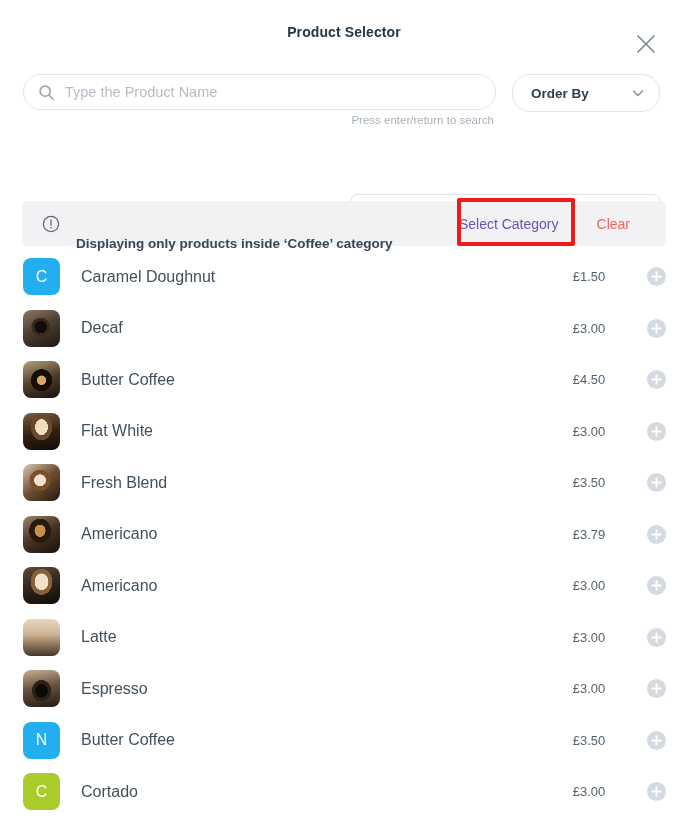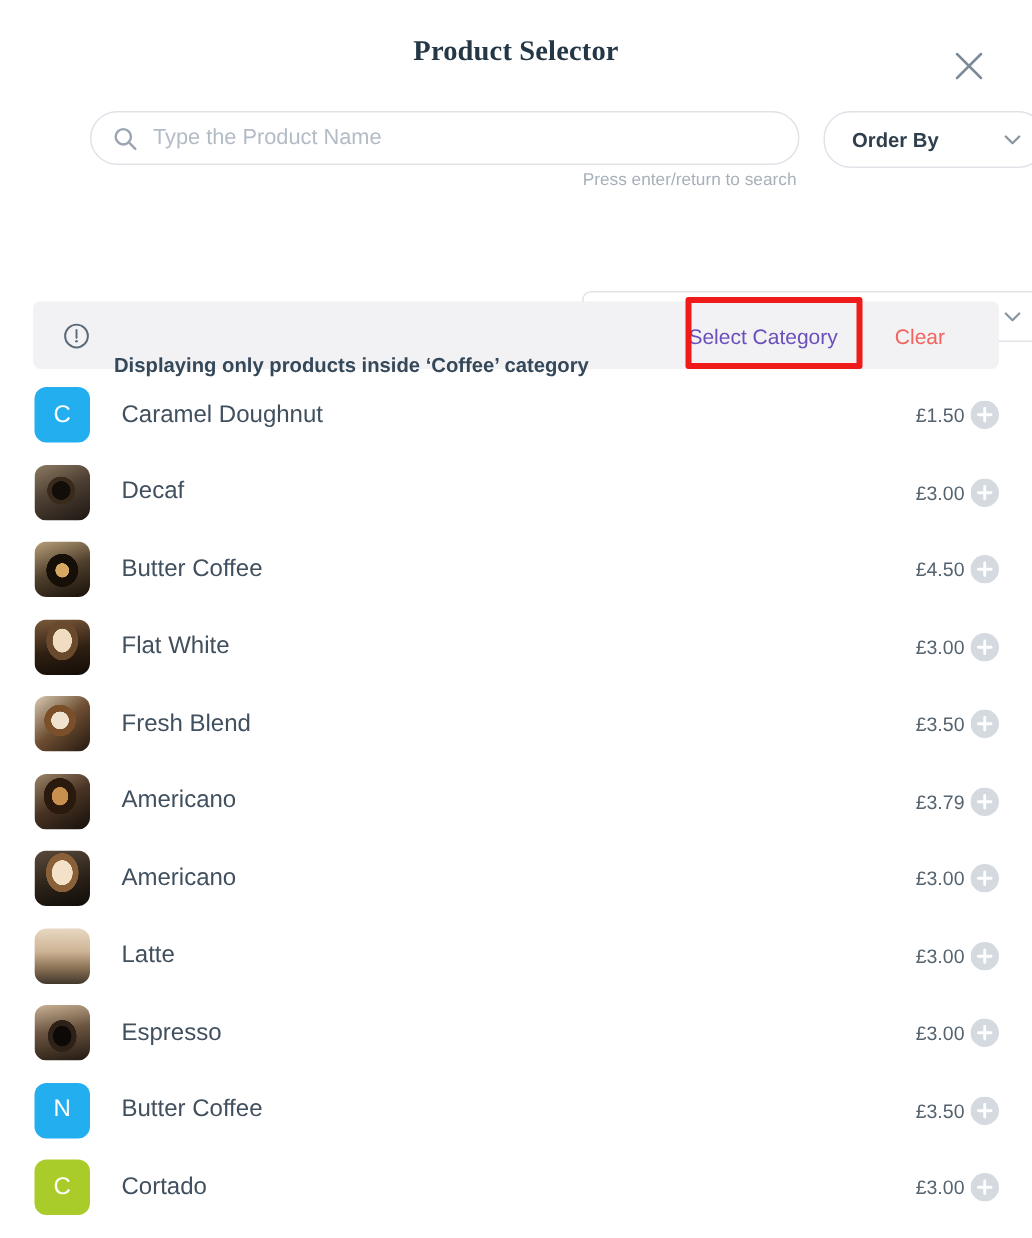--- a/index.html
+++ b/index.html
@@ -23,41 +23,39 @@
   .header {
     position: relative;
     height: 62px;
   }
   .modal-title {
     position: absolute;
     left: 0;
     right: 0;
     top: 24px;
     text-align: center;
-    font-size: 19px;
+    font-size: 14px;
     font-weight: bold;
     color: #243746;
     letter-spacing: 0.1px;
-    font-family: Liberation Serif, serif;
   }
   .close-btn {
     position: absolute;
     right: 28px;
     top: 30px;
     width: 28px;
     height: 28px;
     cursor: pointer;
   }
   .close-btn svg { display: block; }
 
   
   .controls {
     position: relative;
     height: 120px;
-    margin-left: 37px;
   }
   .search-wrap {
     position: absolute;
     left: 23px;
     top: 12px;
     width: 473px;
     height: 36px;
   }
   .search-box {
     width: 100%;
@@ -254,24 +252,24 @@
       linear-gradient(170deg,#c8b193 0%,#6b5540 45%,#241a12 100%); }
 
   .product-name {
     flex: 1;
     margin-left: 21px;
     font-size: 16px;
     color: #41505e;
   }
   .product-price {
     width: 72px;
-    text-align: right;
+    text-align: center;
     font-size: 13px;
     color: #55636f;
-    margin-right: 4px;
+    margin-right: 22px;
   }
   .add-btn {
     width: 19px;
     height: 19px;
     flex: 0 0 19px;
     cursor: pointer;
   }
   .add-btn svg { display: block; }
 </style>
 </head>

